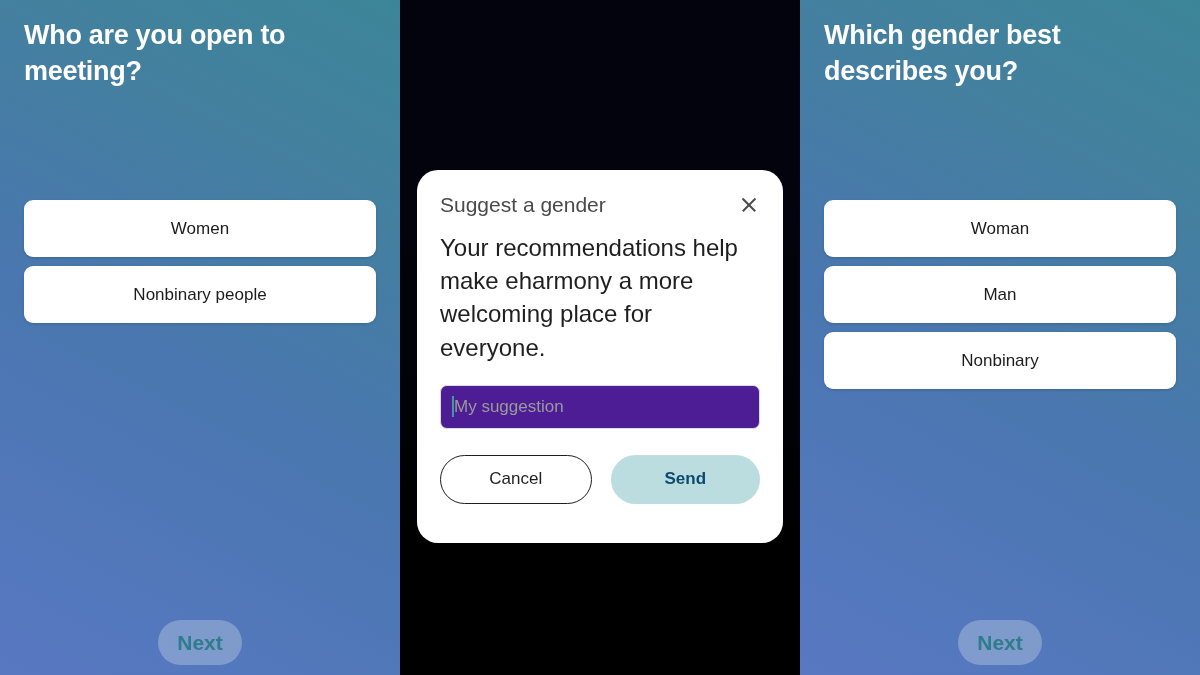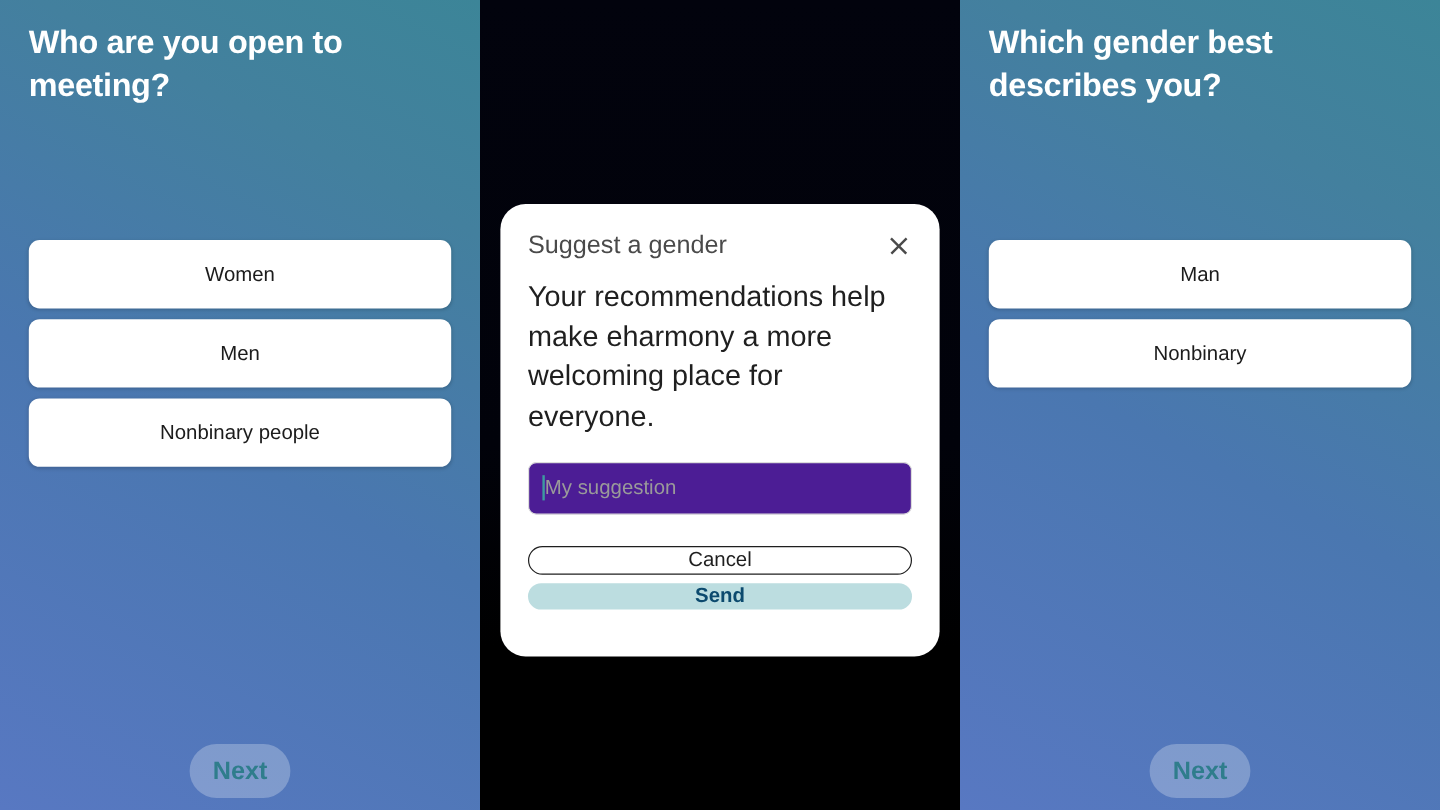--- a/index.html
+++ b/index.html
@@ -171,22 +171,21 @@
   }
   .placeholder {
     color: #9a9a9a;
     font-size: 17px;
     line-height: 1;
   }
 
   .modal-actions {
     margin-top: 26px;
     display: flex;
-    gap: 7px;
-    flex-direction: column;
+    gap: 19px;
   }
   .btn-cancel, .btn-send {
     flex: 1 1 0;
     height: 49px;
     border-radius: 25px;
     font-size: 17px;
     font-family: "Liberation Sans", sans-serif;
     display: flex;
     align-items: center;
     justify-content: center;
@@ -209,21 +208,20 @@
 </head>
 <body>
 
 <div class="screens">
 
   <div class="panel survey">
     <h1 class="headline">Who are you open to meeting?</h1>
 
     <div class="options">
       <button class="option">Women</button>
-      <button class="option">Men</button>
       <button class="option">Nonbinary people</button>
     </div>
 
     <button class="next-btn">Next</button>
   </div>
 
   <div class="panel modal-panel">
     <div class="modal">
 
       <div class="modal-head">
@@ -243,20 +241,21 @@
         <button class="btn-send">Send</button>
       </div>
 
     </div>
   </div>
 
   <div class="panel survey">
     <h1 class="headline">Which gender best describes you?</h1>
 
     <div class="options">
+      <button class="option">Woman</button>
       <button class="option">Man</button>
       <button class="option">Nonbinary</button>
     </div>
 
     <button class="next-btn">Next</button>
   </div>
 
 </div>
 
 </body></html>

